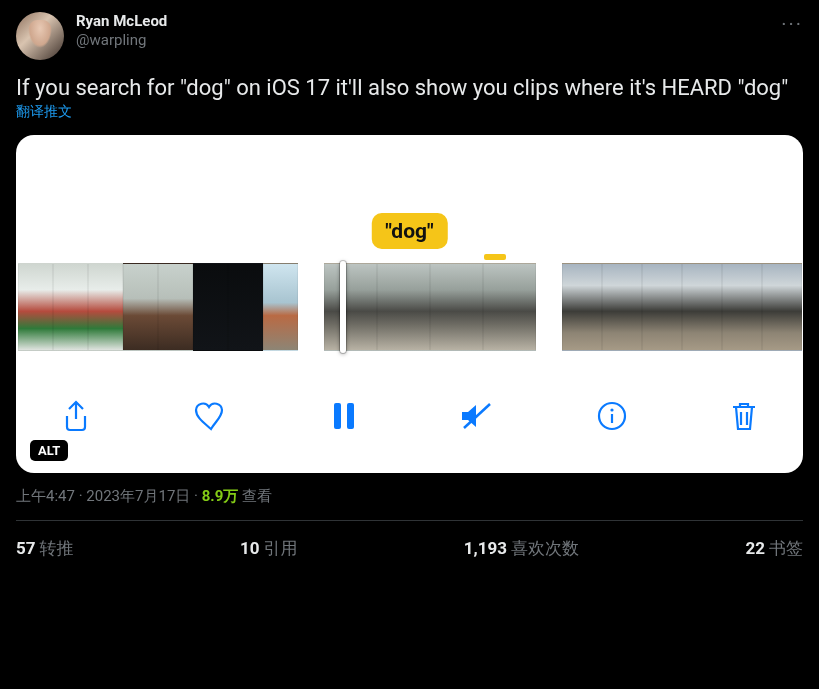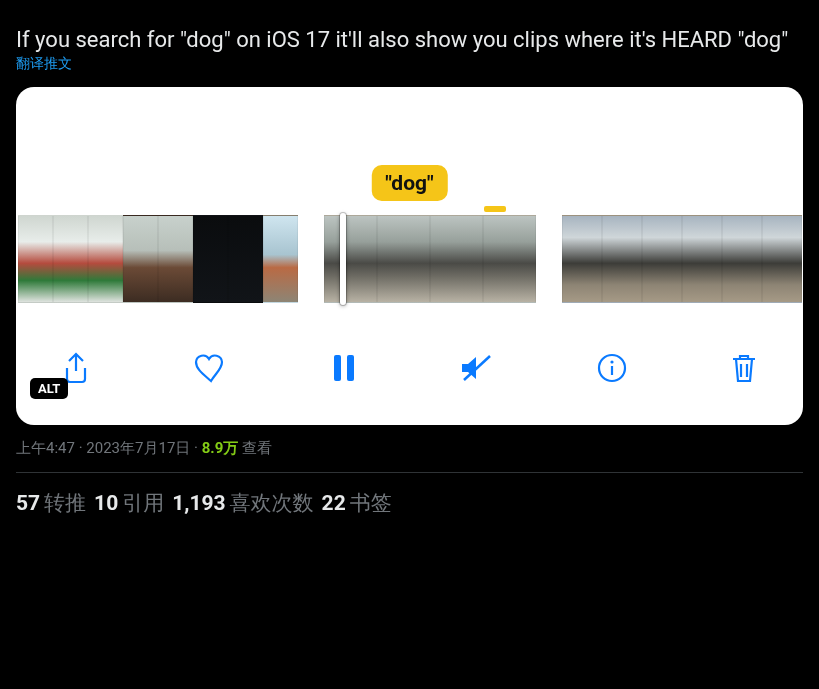--- a/index.html
+++ b/index.html
@@ -140,21 +140,21 @@
   .toolbar .tb-icon {
     color: #0a7aff;
     display: flex;
     align-items: center;
     justify-content: center;
   }
   .toolbar svg { stroke: #0a7aff; fill: none; stroke-width: 2.2; }
   .alt-badge {
     position: absolute;
     left: 14px;
-    bottom: 26px;
+    bottom: 12px;
     background: #000;
     color: #fff;
     font-size: 13px;
     font-weight: 700;
     padding: 3px 8px;
     border-radius: 5px;
   }
   .meta {
     margin-top: 14px;
     font-size: 15px;
@@ -164,29 +164,38 @@
   .meta .views-count { color: #84cc16; font-weight: 700; }
   .divider {
     margin-top: 14px;
     height: 1px;
     background: #2f3336;
   }
   .stats {
     display: flex;
     gap: 8px;
     padding-top: 16px;
-    font-size: 21px;
+    font-size: 17px;
     color: #71767b;
+    justify-content: space-between;
   }
   .stats .num { color: #e7e9ea; font-weight: 700; margin-right: 4px; }
 </style>
 </head>
 <body>
 
 <div class="tweet">
+  <div class="header">
+    <div class="avatar"></div>
+    <div class="names">
+      <div class="display-name">Ryan McLeod</div>
+      <div class="handle">@warpling</div>
+    </div>
+    <div class="more">···</div>
+  </div>
 
   <div class="body-text">If you search for "dog" on iOS 17 it'll also show you clips where it's HEARD "dog"</div>
   <div class="translate">翻译推文</div>
 
   <div class="media-card">
     <div class="whitespace"></div>
     <div class="dog-tag">"dog"</div>
     <div class="marker-line"></div>
 
     <div class="timeline">

